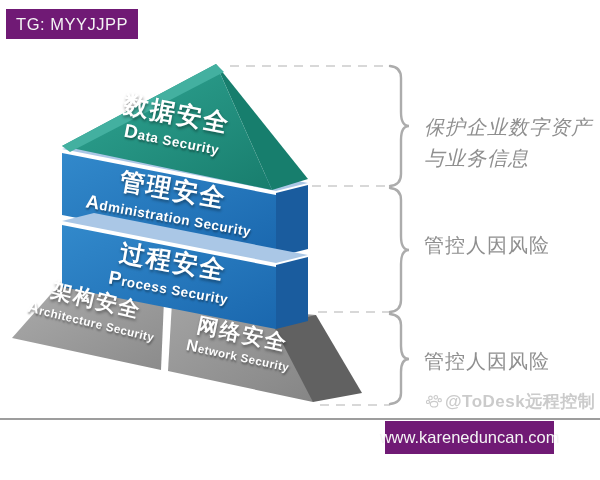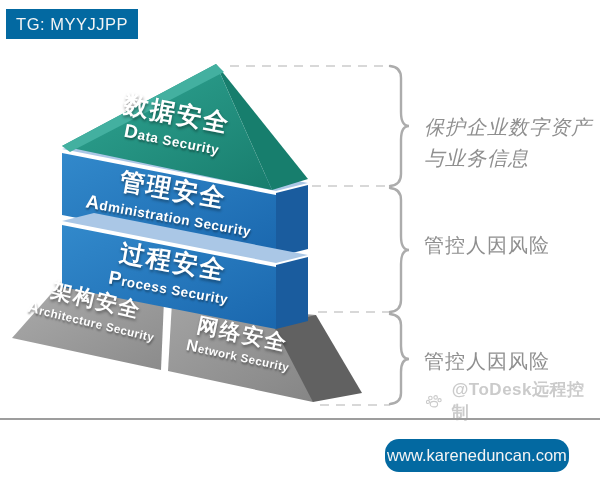--- a/index.html
+++ b/index.html
@@ -37,30 +37,30 @@
   .annotation{
     position:absolute;left:424px;width:175px;
     color:#8F8F8F;font-size:20px;letter-spacing:1px;line-height:1.55;
   }
   .ann-1{top:112px;font-style:italic;}
   .ann-2{top:230px;}
   .ann-3{top:346px;}
 
   
   .badge{
-    position:absolute;background:#0369a1;color:#F4F4F4;
+    position:absolute;background:#701a75;color:#F4F4F4;
     display:flex;align-items:center;justify-content:center;
   }
   .badge-top{left:6px;top:9px;width:132px;height:30px;font-size:16.5px;letter-spacing:.5px;}
-  .badge-bottom{left:385px;top:439px;width:184px;height:33px;font-size:16.5px;border-radius:14px;}
+  .badge-bottom{left:385px;top:421px;width:169px;height:33px;font-size:16.5px;}
 
   
   .watermark{
     position:absolute;left:426px;top:390px;height:22px;
-    display:flex;align-items:center;gap:10px;
+    display:flex;align-items:center;gap:3px;
     color:#CBCBCB;font-size:17px;font-weight:bold;letter-spacing:.5px;
   }
 
   
   .separator{position:absolute;left:0;top:418px;width:600px;height:2px;background:#9D9D9D;}
 </style>
 </head>
 <body>
 
 <div class="stage">

